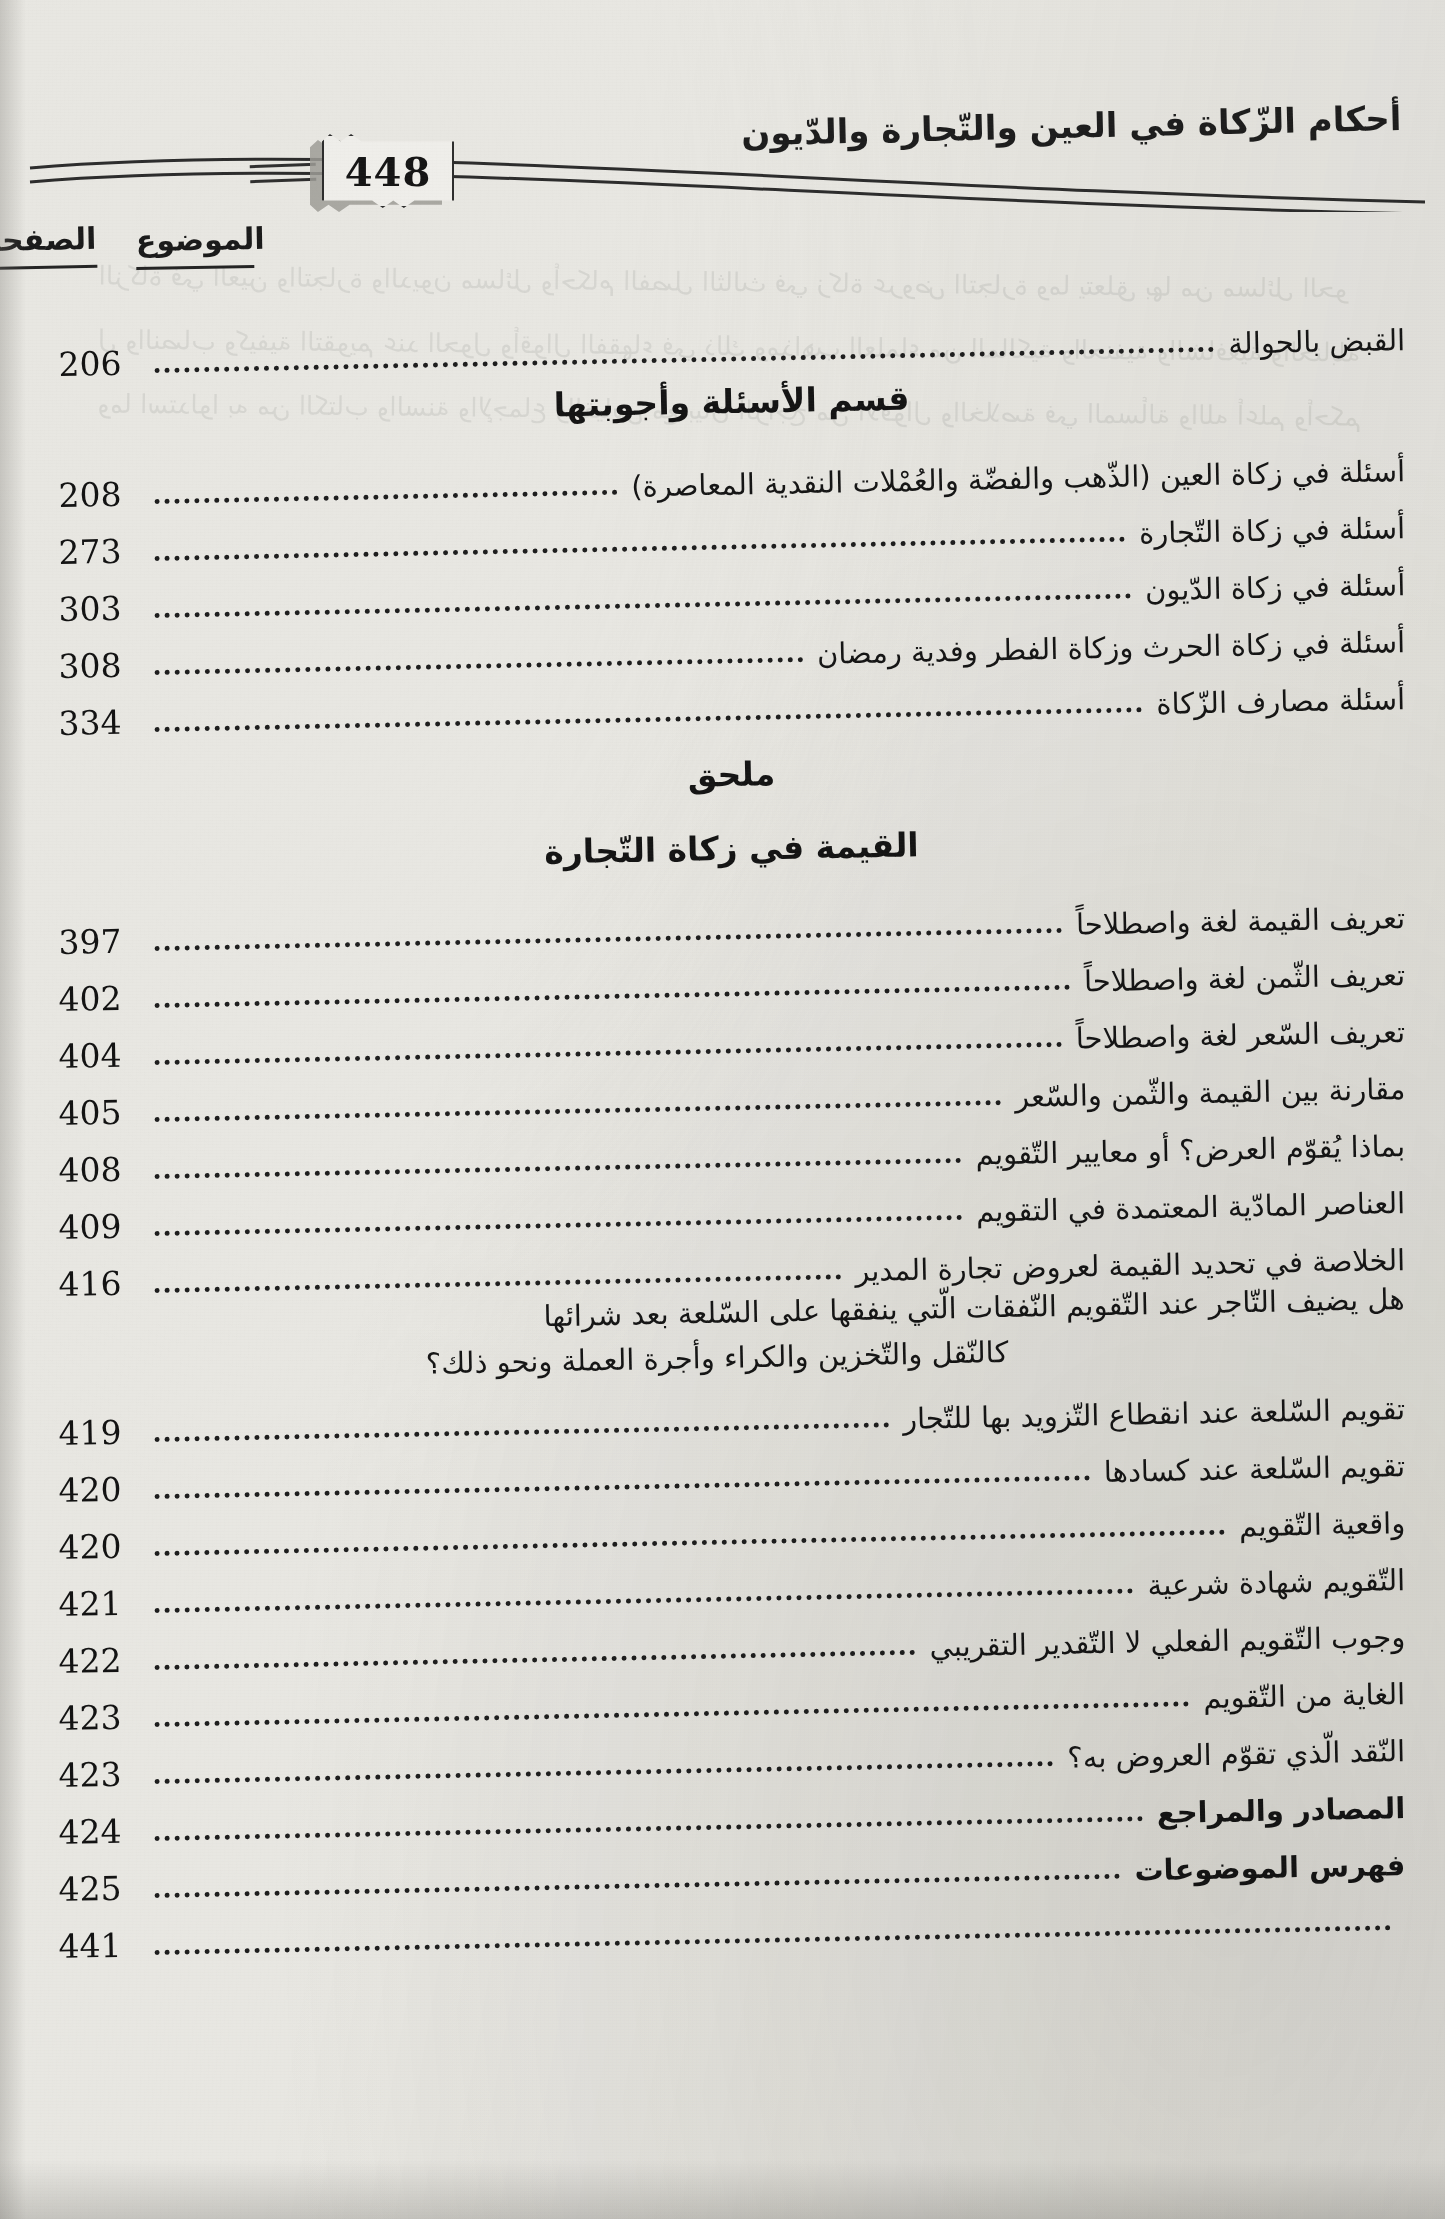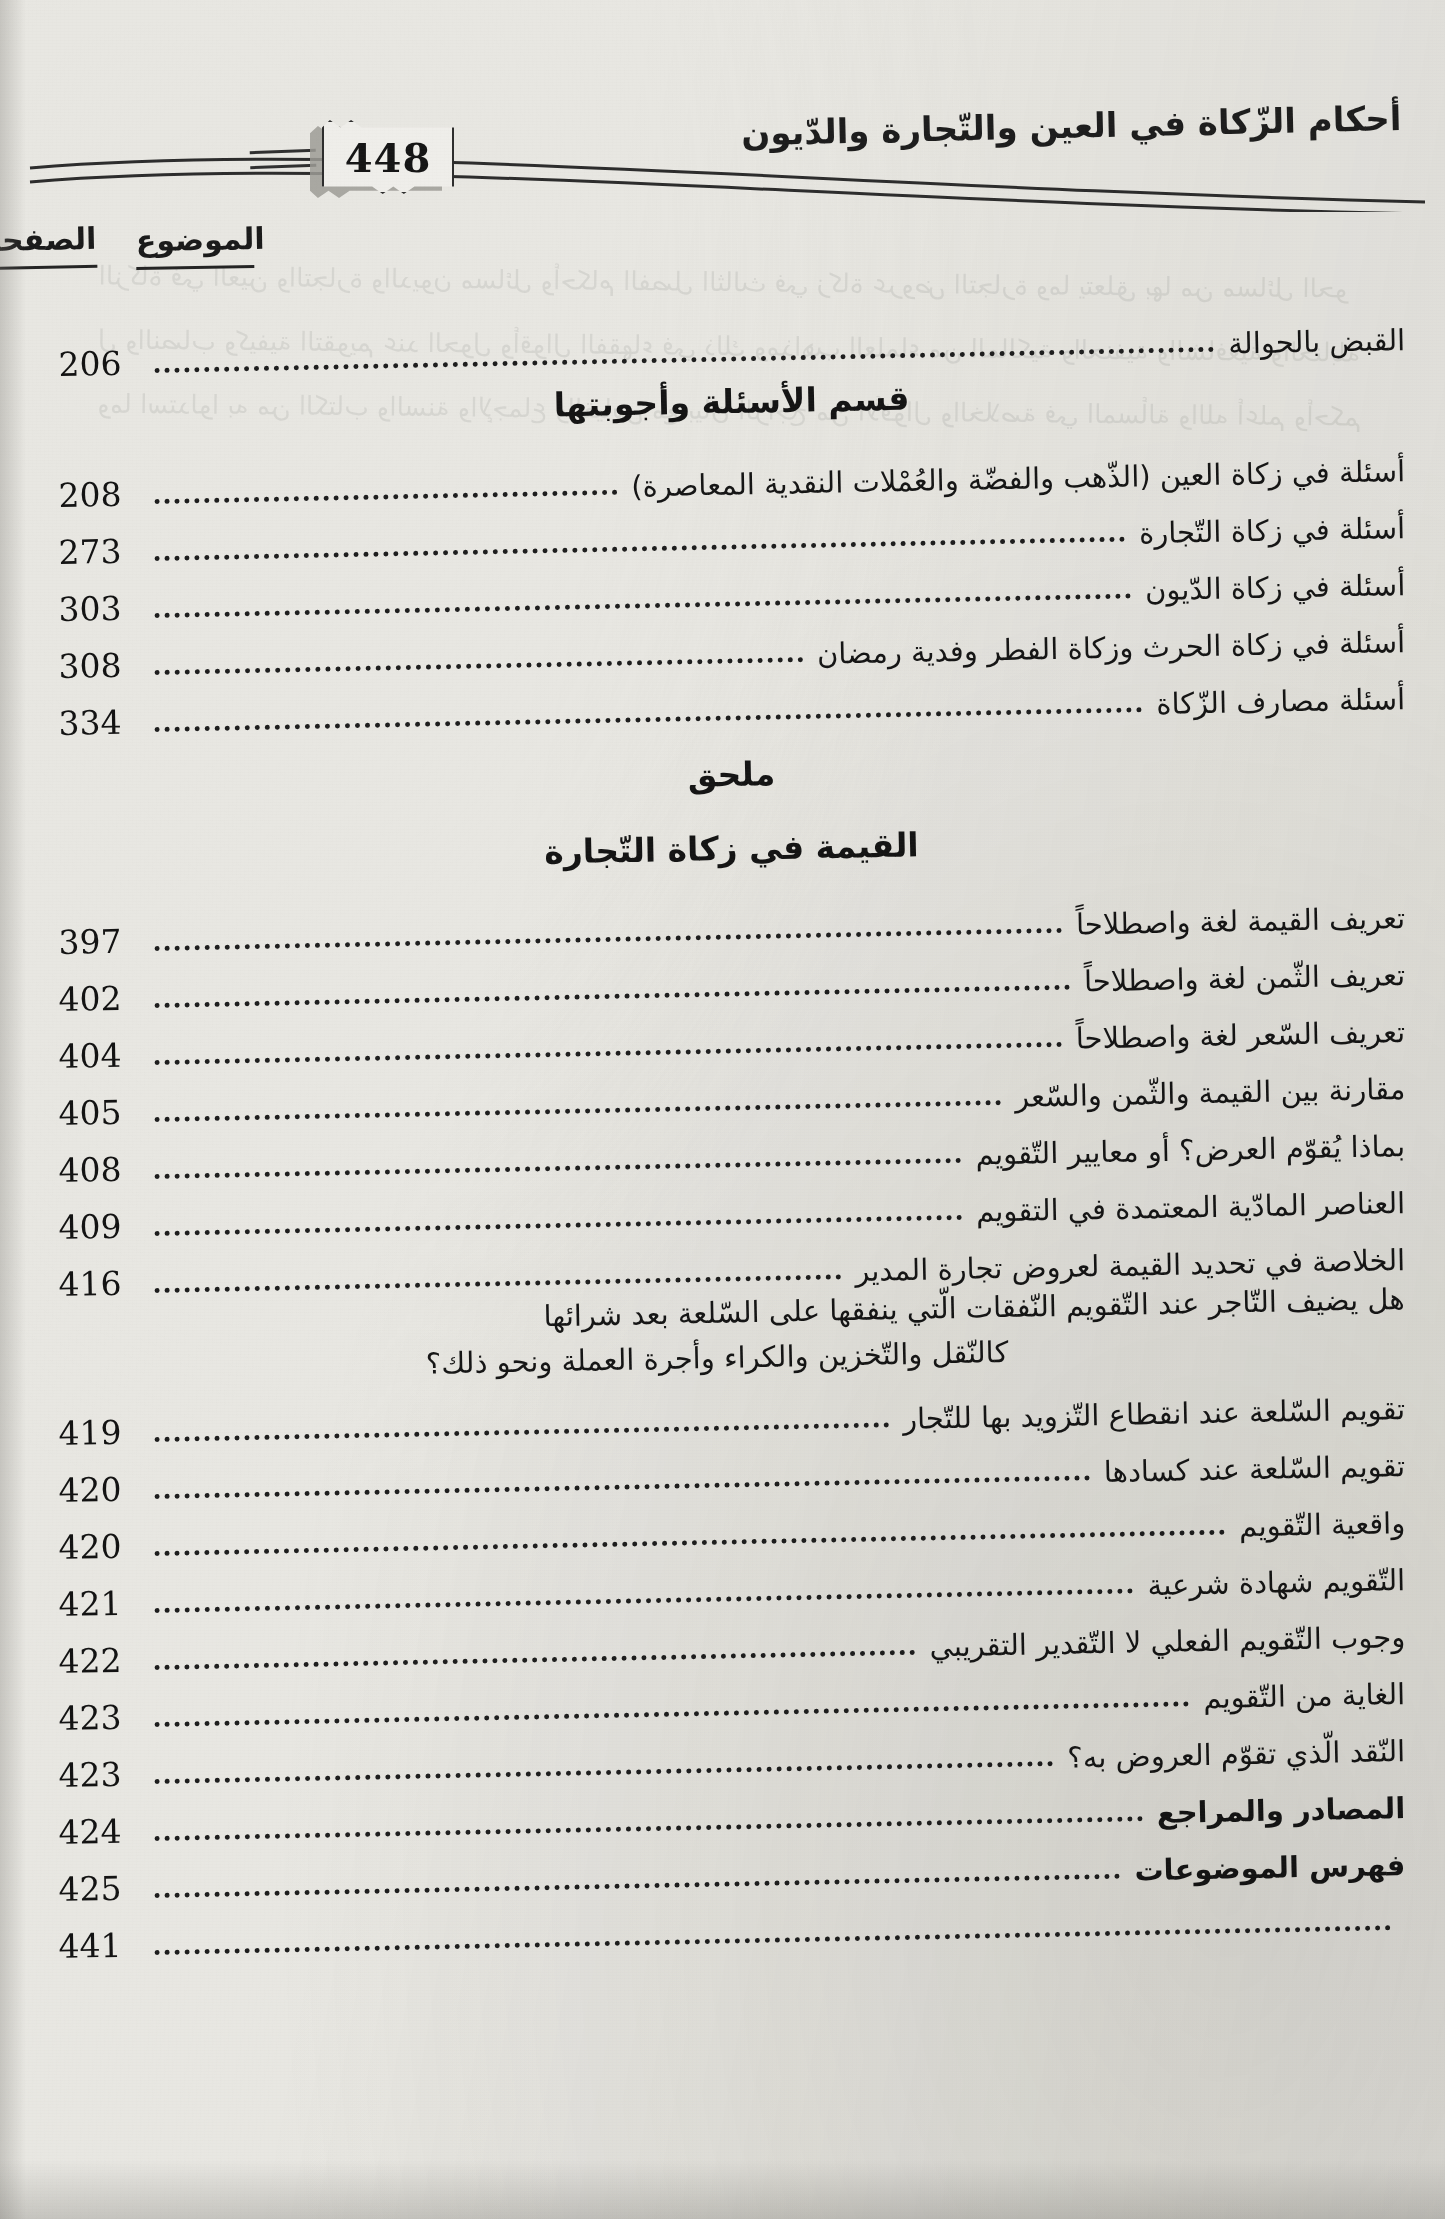--- a/index.html
+++ b/index.html
@@ -96,21 +96,21 @@
     position: absolute;
     top: 96px;
     left: 28px;
     right: 18px;
     height: 70px;
   }
   .header-rule-wrap svg { display: block; width: 100%; height: 100%; }
 
   .folio {
     position: absolute;
-    top: 74px;
+    top: 88px;
     left: 322px;
     width: 132px;
     height: 74px;
   }
   .folio-shadow {
     position: absolute;
     top: 6px;
     left: -12px;
     width: 132px;
     height: 72px;

